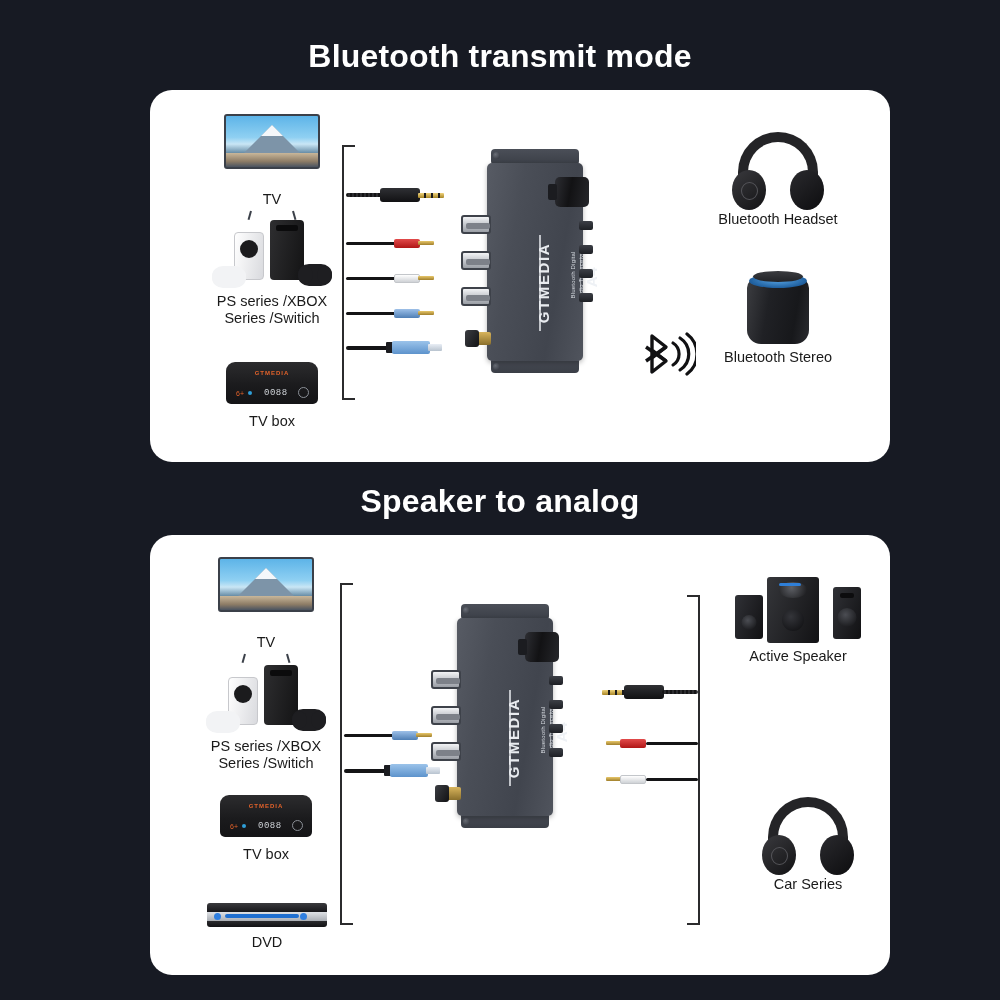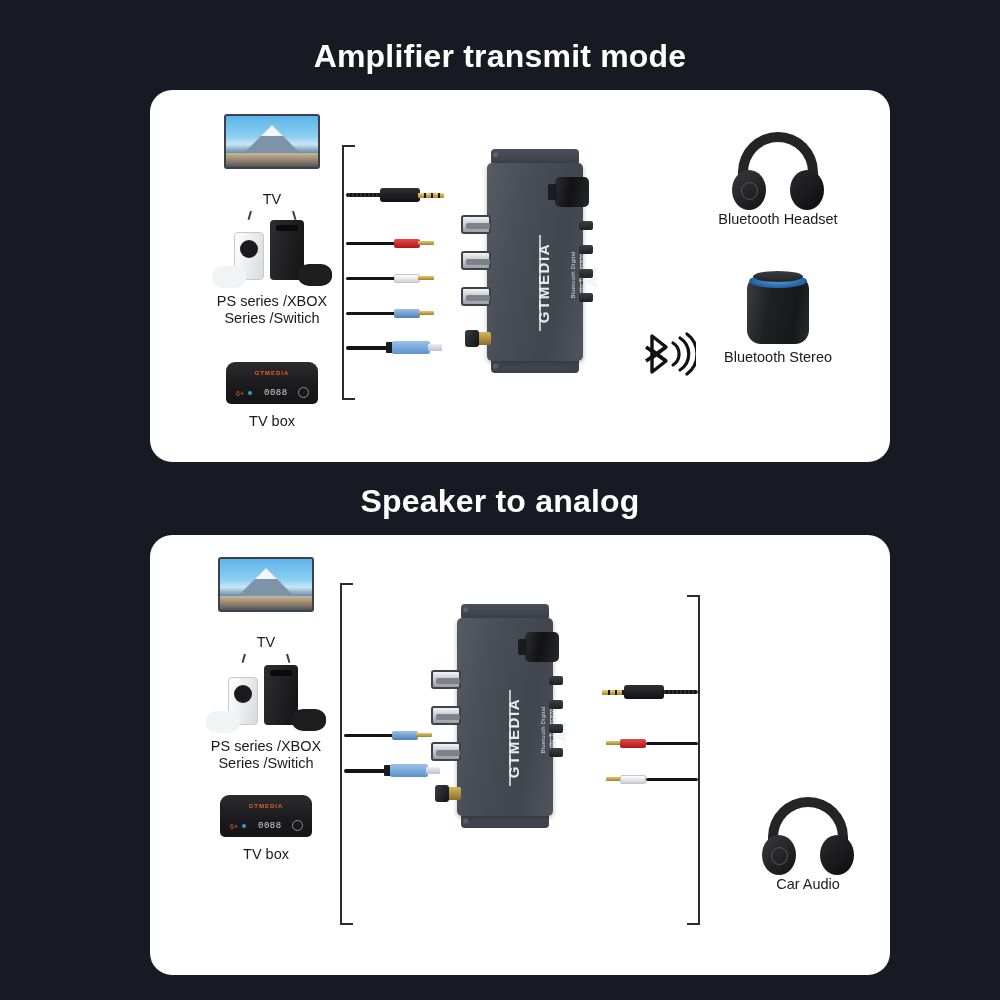--- a/index.html
+++ b/index.html
@@ -319,21 +319,21 @@
     background: linear-gradient(#e9eef5,#b8c3cf); border-radius:1px; }
   .toslink .collar { position:absolute; top:1px; width:7px; height:11px; background:#1b1c20; border-radius:1px; }
 
   .bticon { position:absolute; width: 54px; height: 44px; }
 </style>
 </head>
 <body>
 
 <div class="page">
 
-  <div id="title-1" class="section-title">Amplifier transmit mode</div>
+  <div id="title-1" class="section-title">Bluetooth transmit mode</div>
 
   <div id="card-1" class="card">
 
     <div class="node" style="left:62px; top:24px; width:120px;">
       <div class="art tv" style="width:96px;height:72px;">
         <div class="screen">
           <div class="fuji"></div>
             <div class="fuji-cap"></div>
             <div class="city"></div>
         </div>
@@ -509,20 +509,31 @@
           <div class="brand">GTMEDIA</div>
           <div class="led">6+</div>
           <div class="dot"></div>
           <div class="seg">0088</div>
           <div class="ir"></div>
         </div>
       </div>
       <div class="caption">TV box</div>
     </div>
 
+    <div class="node" style="left:42px; top:368px; width:150px;">
+      <div class="art dvd" style="width:120px;">
+        <div class="top"></div>
+          <div class="mid"></div>
+          <div class="tray"></div>
+        <div class="bot"></div>
+          <div class="k a"></div>
+          <div class="k b"></div>
+      </div>
+      <div class="caption">DVD</div>
+    </div>
 
     <div class="bracket" style="left:190px; top:48px; width:14px; height:342px;">
       <div class="v"></div>
         <div class="h t"></div>
         <div class="h b"></div>
     </div>
 
     <div class="cable" style="left:194px; top:196px; width:90px;">
       <div class="wire plain" style="left:0; width:52px;"></div>
       <div class="barrel" style="left:48px; background:linear-gradient(#9dc0e8,#4f7fb5);"></div>
@@ -590,25 +601,41 @@
       <div class="barrel" style="left:14px; background:linear-gradient(#ffffff,#cfd2d6); border:1px solid #c3c6ca;"></div>
       <div class="wire plain" style="left:40px; width:52px;"></div>
     </div>
 
     <div class="bracket right" style="left:536px; top:60px; width:14px; height:330px;">
       <div class="v"></div>
         <div class="h t"></div>
         <div class="h b"></div>
     </div>
 
+    <div class="node" style="left:568px; top:28px; width:160px;">
+      <div class="art spk" style="width:130px;">
+        <div class="sat l">
+            <div class="d"></div>
+          </div>
+        <div class="sub">
+            <div class="top"></div>
+            <div class="drv"></div>
+          </div>
+        <div class="blue"></div>
+        <div class="sat r">
+            <div class="d"></div>
+          </div>
+      </div>
+      <div class="caption">Active Speaker</div>
+    </div>
 
 
     <div class="node" style="left:588px; top:262px; width:140px;">
       <div class="art hp" style="width:92px;">
         <div class="band"></div>
           <div class="cup l"></div>
           <div class="cup r"></div>
       </div>
-      <div class="caption">Car Audio</div>
+      <div class="caption">Car Series</div>
     </div>
   </div>
 
 </div>
 
 </body></html>

